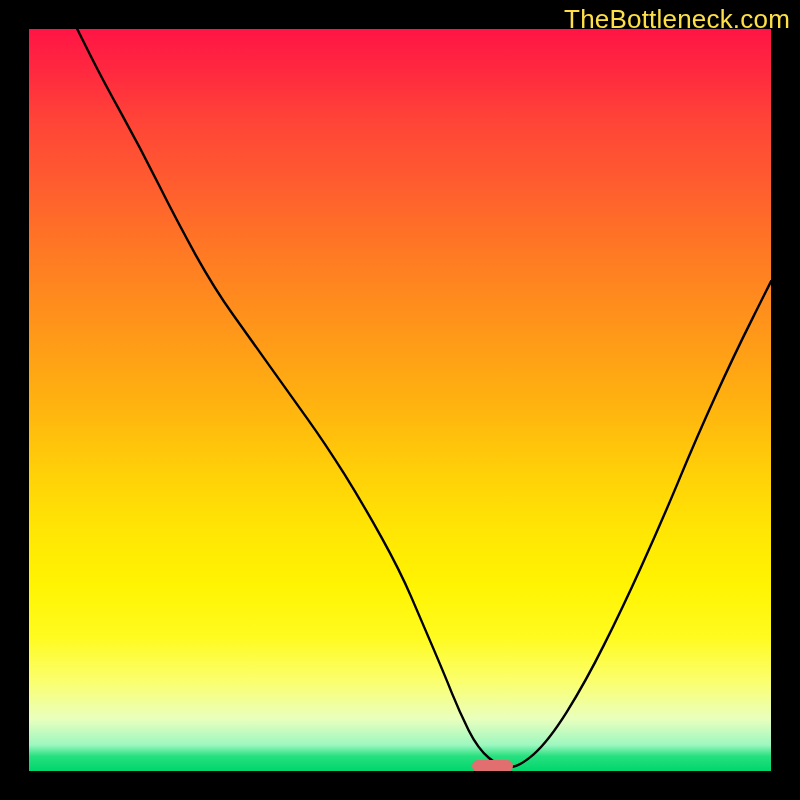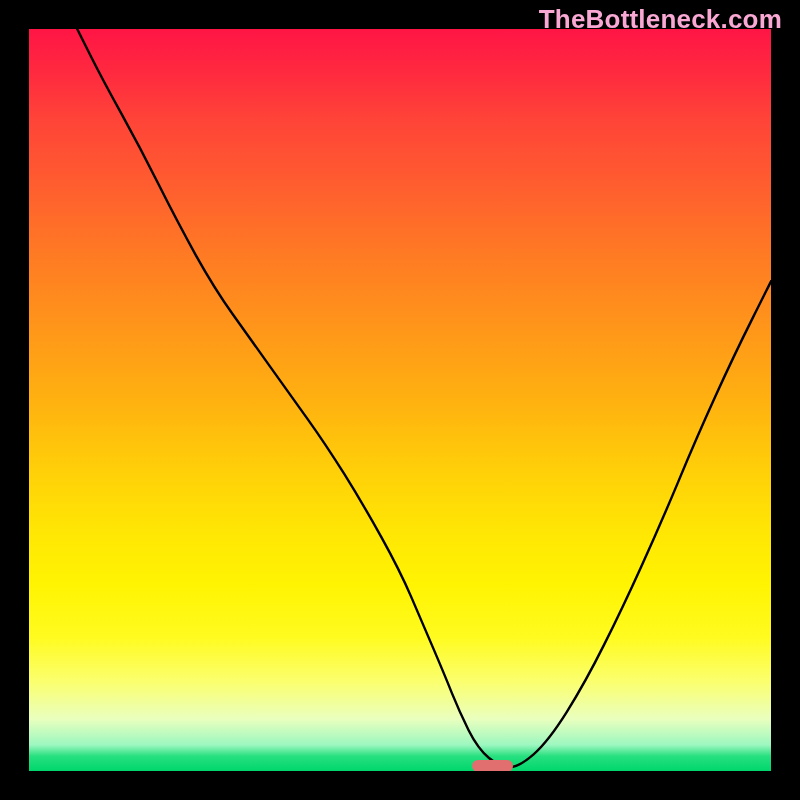--- a/index.html
+++ b/index.html
@@ -12,25 +12,25 @@
   }
   .frame {
     position: relative;
     width: 800px;
     height: 800px;
     background: #000;
   }
   .watermark {
     position: absolute;
     top: 4px;
-    right: 18px;
+    right: 10px;
     font-family: Arial, Helvetica, sans-serif;
     font-size: 26px;
-    font-weight: 700;
-    color: #f9a8d4;
+    font-weight: 400;
+    color: #fde047;
     letter-spacing: 0.2px;
     z-index: 5;
     user-select: none;
   }
   .plot-area {
     position: absolute;
     left: 29px;
     top: 29px;
     width: 742px;
     height: 742px;

